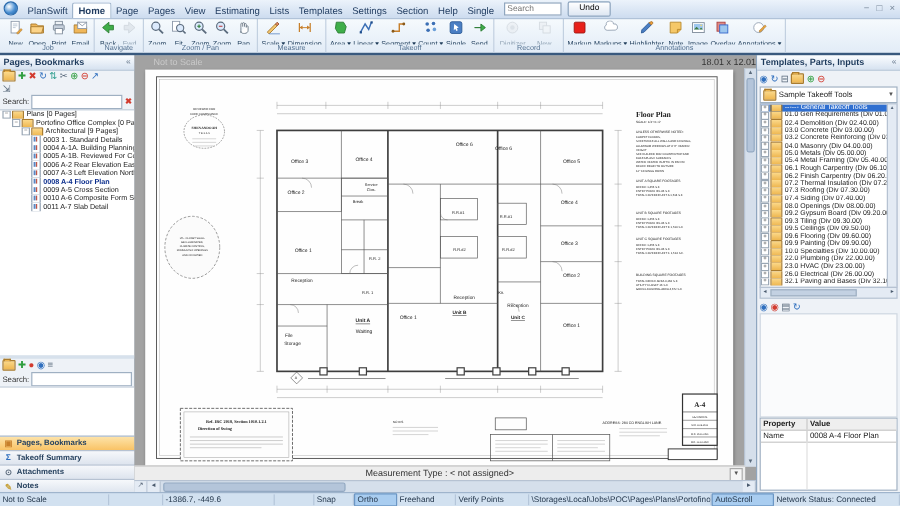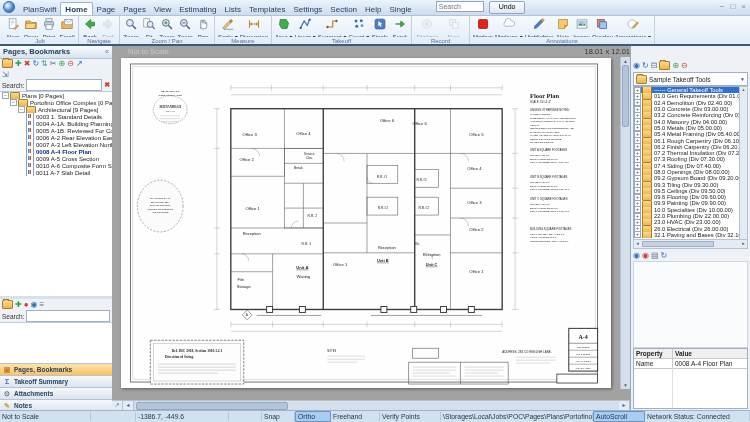--- a/index.html
+++ b/index.html
@@ -2,28 +2,28 @@
 <html><head>
 <meta charset="utf-8">
 <style>
   html,body{margin:0;padding:0}
   body{width:750px;height:422px;position:relative;overflow:hidden;
        font-family:"Liberation Sans",sans-serif;background:#cfd9e6;
        -webkit-font-smoothing:antialiased}
   
   #titlebar{position:absolute;left:0;top:0;right:0;height:15px;
     background:linear-gradient(#ecf3fb,#cddcef);border-bottom:1px solid #b0c2d8;
-    display:flex;align-items:center;z-index:5}
+    display:flex;align-items:flex-end;z-index:5}
   .logo{width:10px;height:10px;border-radius:50%;margin:0 4px 2px 3px;flex:none;
     background:radial-gradient(circle at 35% 35%,#fff,#4a8fd2 55%,#1f5fa0);border:1px solid #2c6cae}
   #menu-tabs{display:flex;align-items:flex-end;height:15px}
   .tab{font-size:8px;color:#1e3a5f;padding:2px 4px 1px;white-space:nowrap;cursor:pointer}
   .tab.active{background:#fdfeff;border:1px solid #9fb4cc;border-bottom:none;
     border-radius:2px 2px 0 0;font-weight:bold}
-  #tb-search{width:42px;height:9px;font-size:7px;border:1px solid #8fa6bf;margin:0 2px 2px 20px;
+  #tb-search{width:42px;height:9px;font-size:7px;border:1px solid #8fa6bf;margin:0 2px 2px 4px;
     padding:0 2px;color:#555}
   #undo-btn{font-size:7px;border:1px solid #8fa6bf;background:linear-gradient(#fff,#dde6f2);
     padding:0 9px;height:11px;line-height:10px;border-radius:2px;margin:0 0 1px 3px;cursor:pointer}
   #win-title{position:absolute;left:380px;width:240px;top:3px;text-align:center;
     font-size:7.5px;color:#5a6b7f}
   #win-btns{position:absolute;right:4px;top:2px;display:flex;gap:6px}
   #win-btns span{font-size:8px;color:#7a8a9c;cursor:pointer;line-height:9px}
   
   #ribbon{position:absolute;left:0;top:15px;right:0;height:29px;
     background:linear-gradient(#f6fafd,#e2ecf7);border-bottom:2px solid #39597e;
@@ -716,32 +716,40 @@
         </g>
     </svg>
   </div>
 
   <div id="vscroll">
     <div class="scar" style="top:0">▲</div>
     <div id="vthumb"></div>
     <div class="scar" style="bottom:0">▼</div>
   </div>
 
+  <div id="meas">
+    <span>Measurement Type : &lt; not assigned&gt;</span>
+    <span class="mdrop">▼</span>
+  </div>
 
   <div id="hscroll">
     <div class="hbtn">↗</div>
     <div class="hbtn">◂</div>
     <div id="htrack">
       <div id="hthumb"></div>
     </div>
     <div class="hbtn">▸</div>
   </div>
 </div>
 
 <div id="right-panel">
+  <div class="panel-header">
+    <span>Templates, Parts, Inputs</span>
+    <span class="chev">«</span>
+  </div>
   <div id="rp-toolbar1" class="tb">
       <span class="glyph" style="color: rgb(47, 111, 190);">◉</span>
       <span class="glyph" style="color: rgb(47, 111, 190);">↻</span>
       <span class="glyph" style="color: rgb(91, 107, 125);">⊟</span>
       <span class="mini-folder"></span>
       <span class="glyph" style="color: rgb(47, 158, 63);">⊕</span>
       <span class="glyph" style="color: rgb(210, 59, 47);">⊖</span>
     </div>
   <div id="rp-drop">
     <span class="mini-folder"></span>

